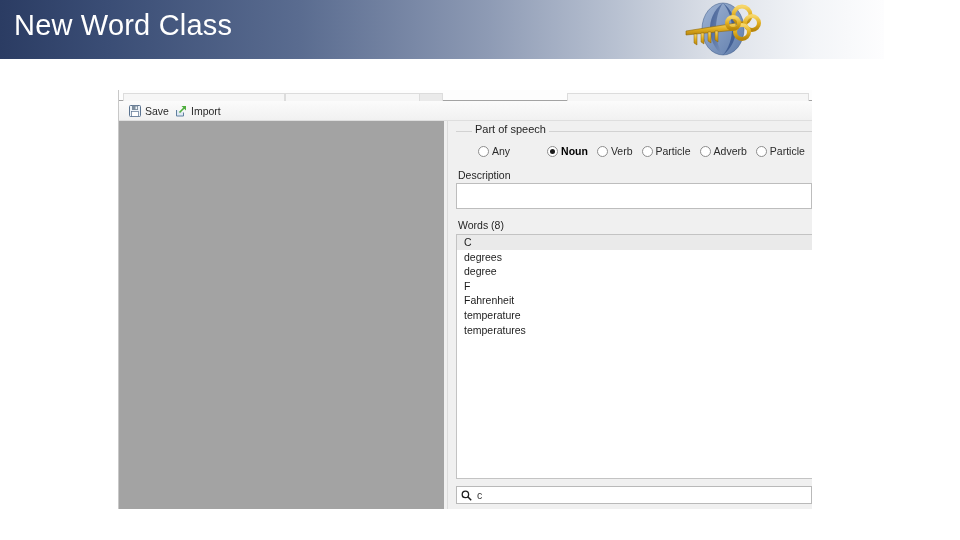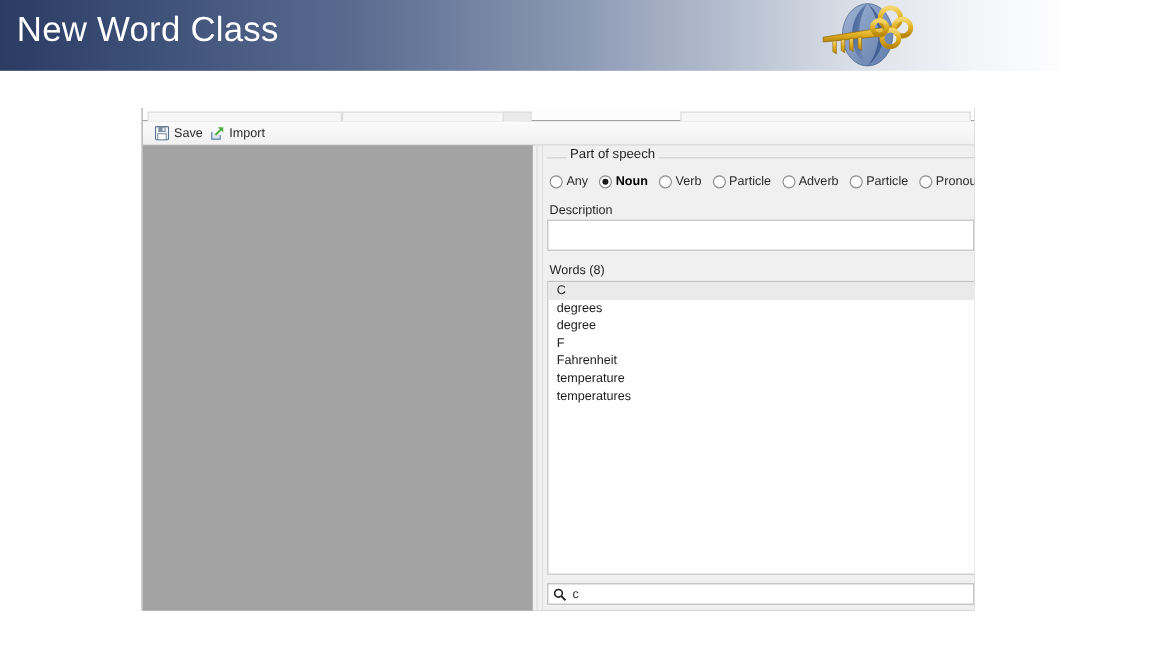--- a/index.html
+++ b/index.html
@@ -168,21 +168,21 @@
     left: 4px; top: 0px;
     background: #f0f0f0;
     padding: 0 3px;
     font-size: 11px;
     color: #1f1f1f;
     white-space: nowrap;
     margin-left: 12px;
   }
   #pos-options {
     position: absolute;
-    left: 2px; top: 22px;
+    left: 22px; top: 22px;
     display: flex;
     align-items: center;
     gap: 9px;
   }
   .radio-item {
     display: flex;
     align-items: center;
     gap: 3px;
     font-size: 10.5px;
     color: #2b2b2b;
@@ -197,21 +197,21 @@
     flex: 0 0 auto;
   }
   .radio-item.checked .radio-dot::after {
     content: "";
     position: absolute;
     left: 2px; top: 2px;
     width: 5px; height: 5px;
     border-radius: 50%;
     background: #1a1a1a;
   }
-  .radio-item.checked { color: #000; font-weight: bold; }
+  .radio-item.checked { color: #000; font-weight: bold; margin-left: 28px; }
 
   
   #desc-label { left: 6px; top: 48px; }
   #desc-input {
     position: absolute;
     left: 4px; top: 62px;
     width: 356px; height: 26px;
     background: #ffffff;
     border: 1px solid #bdbdbd;
     box-sizing: border-box;

